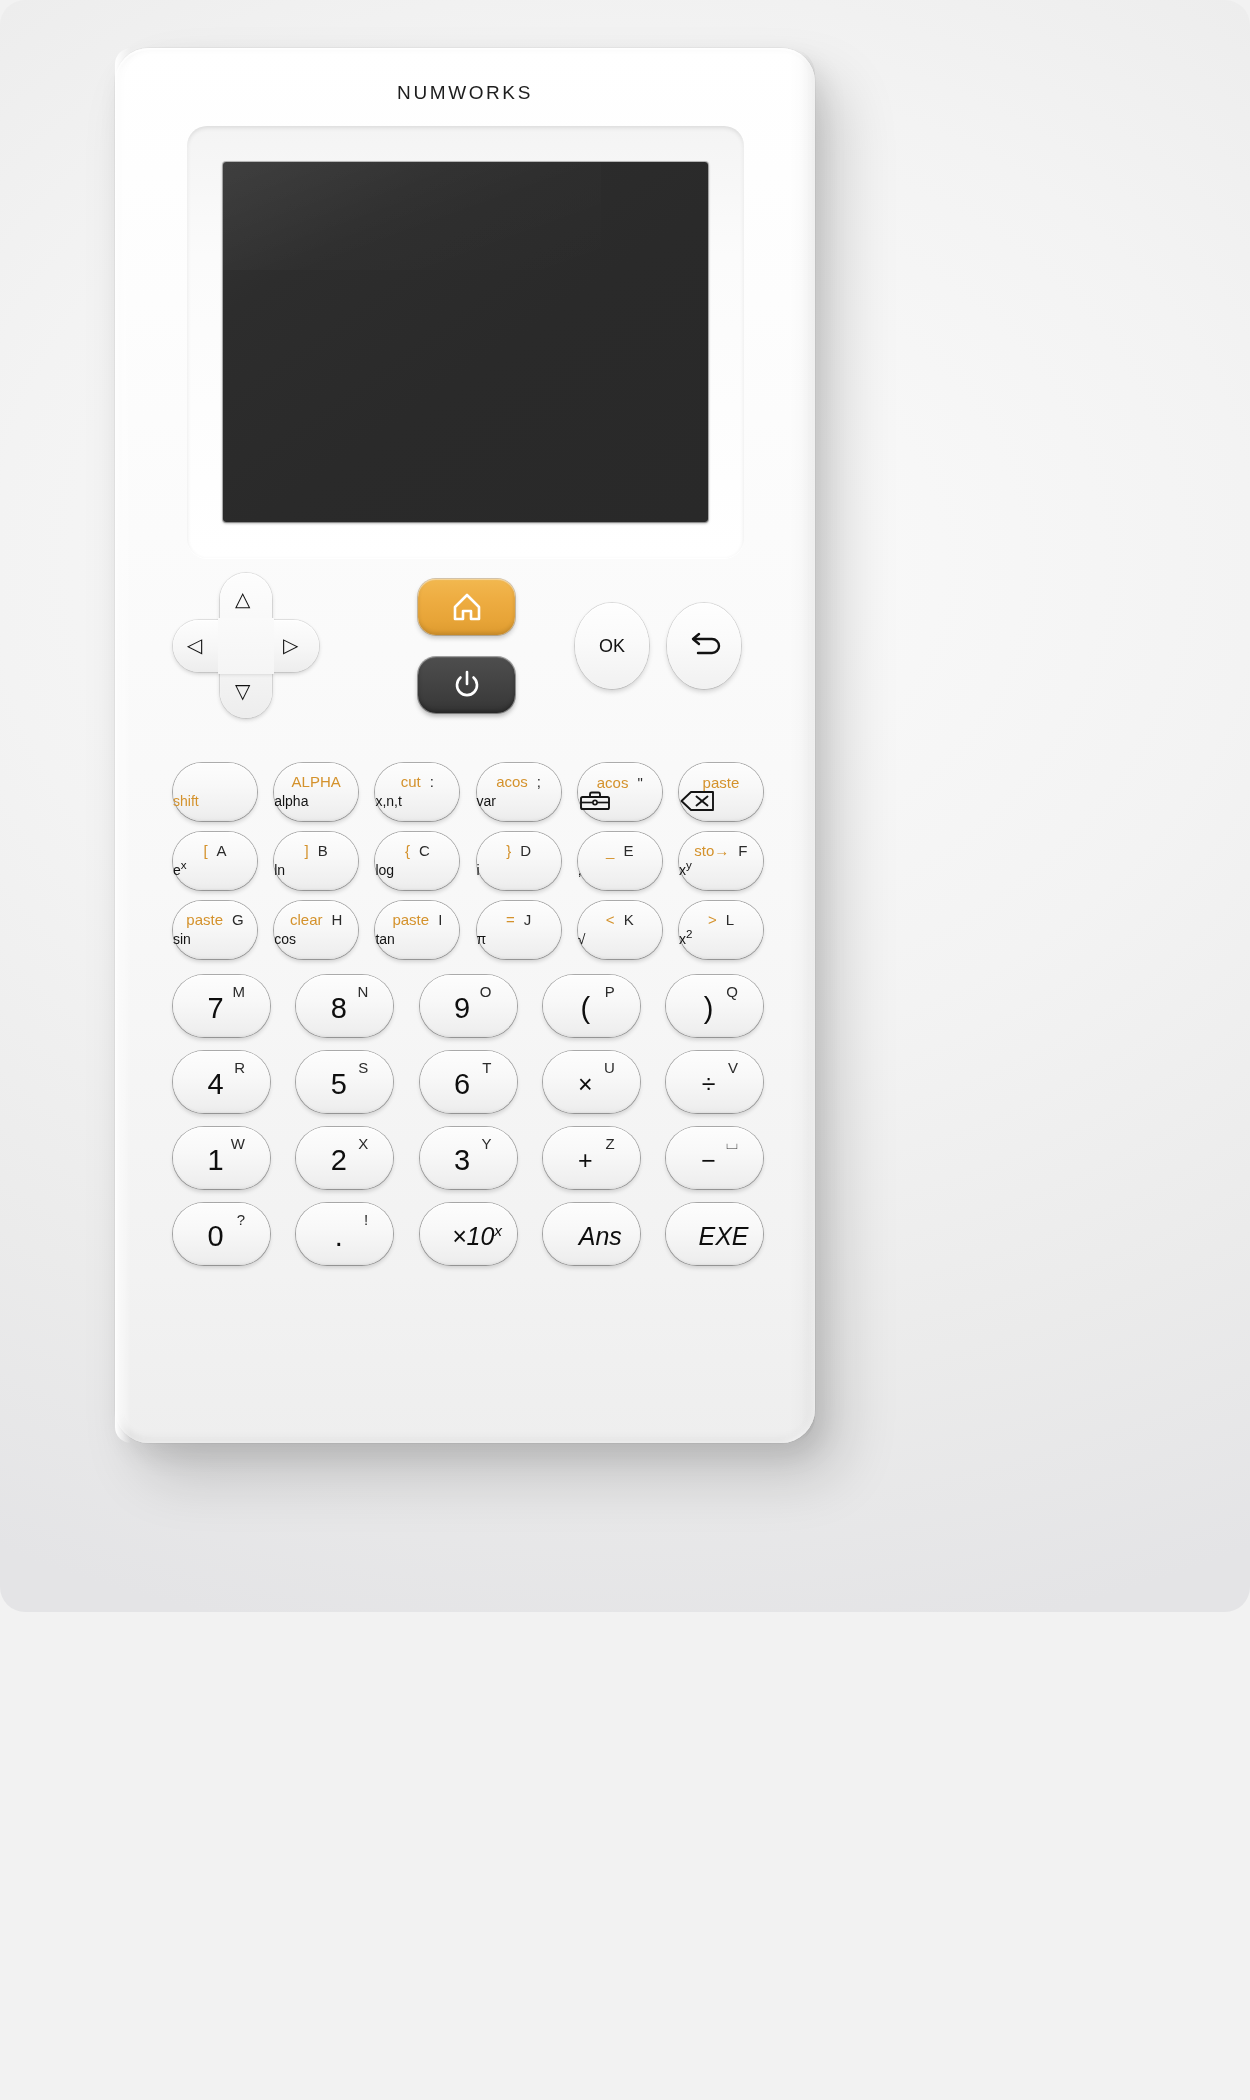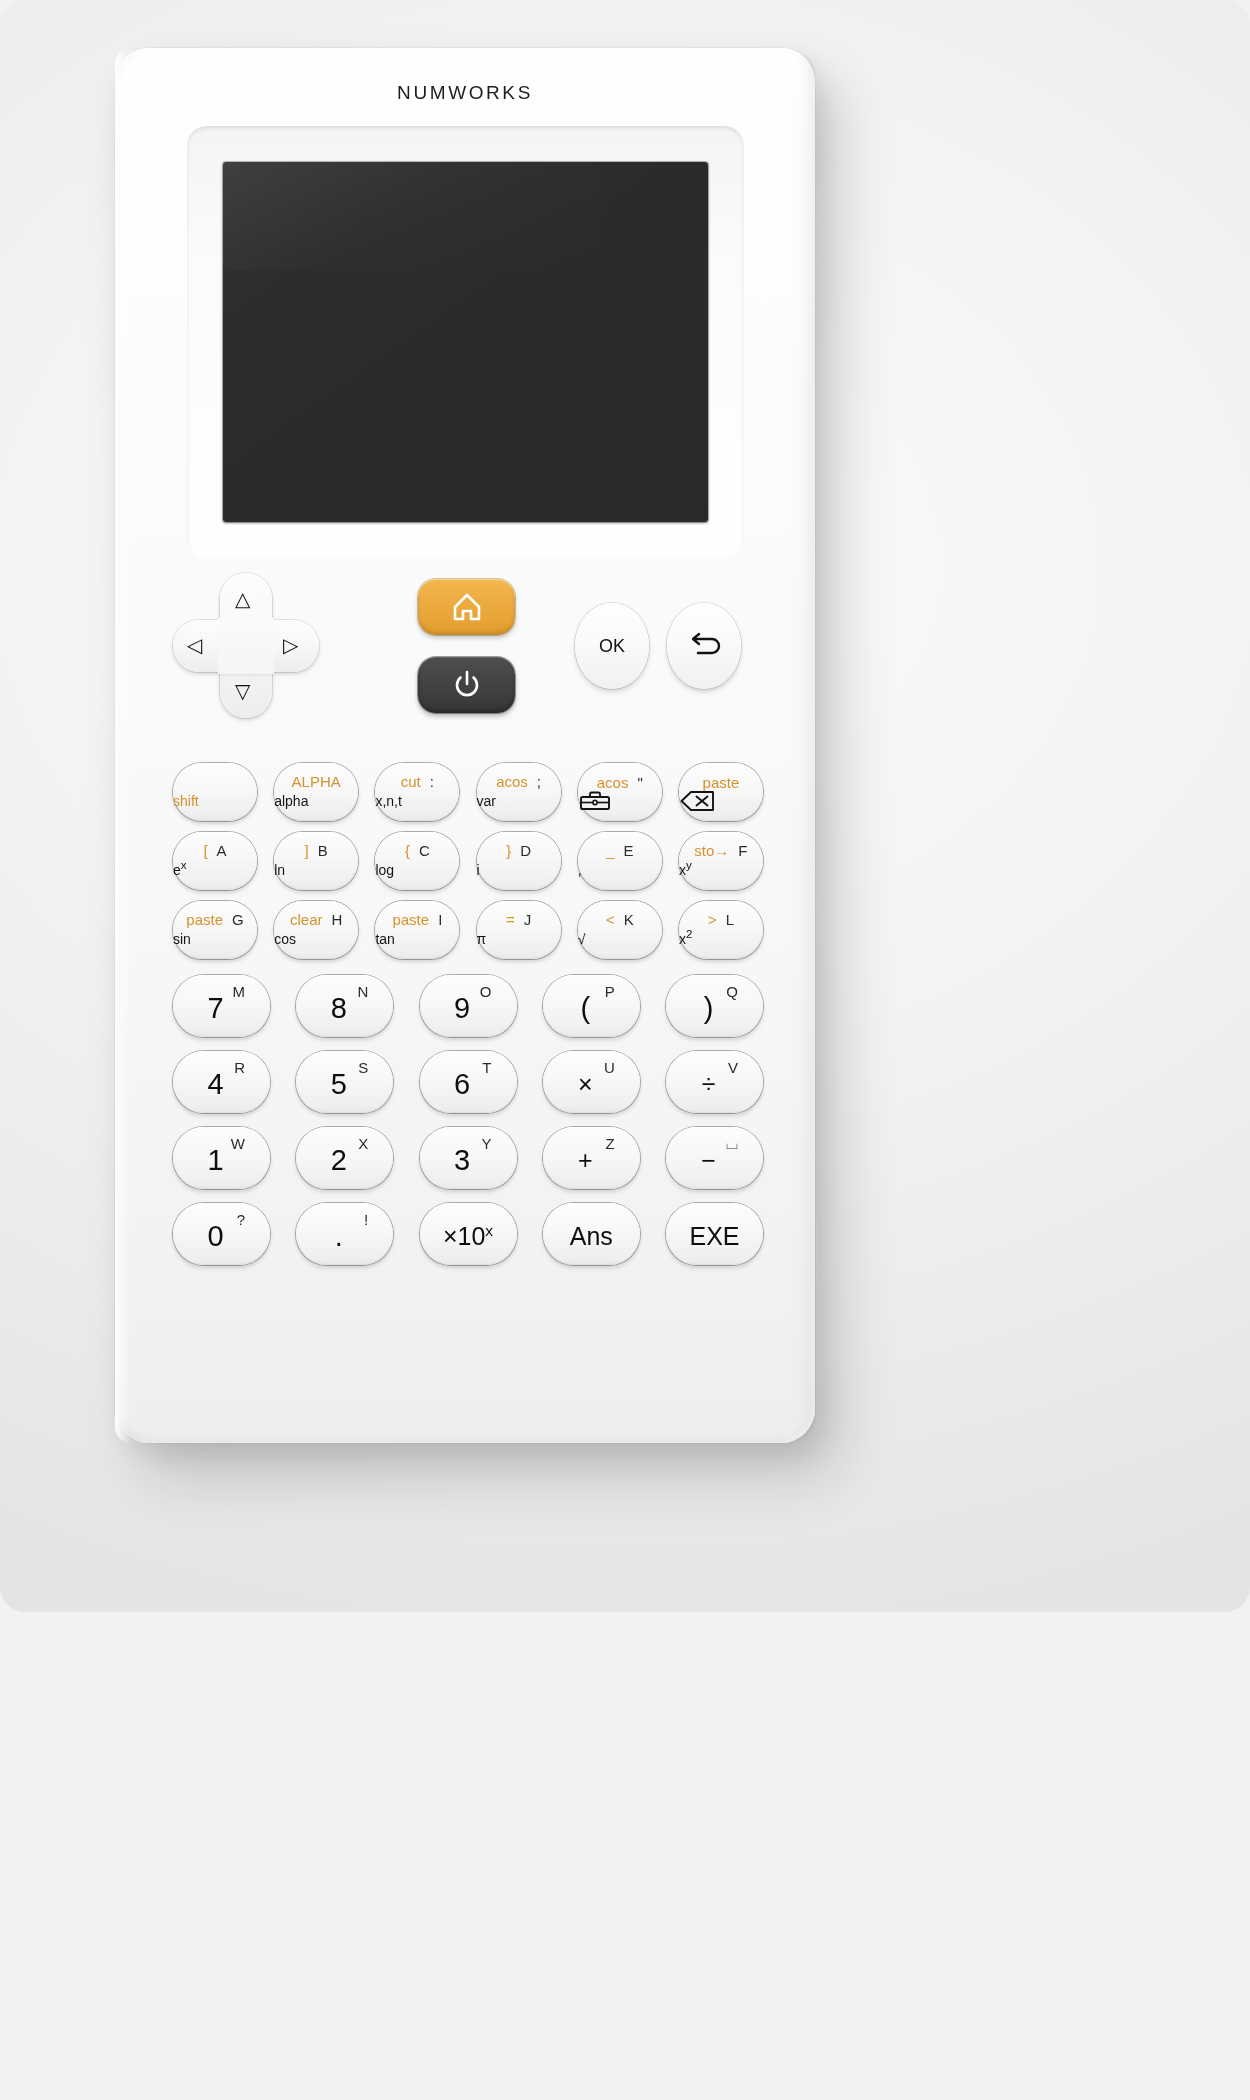--- a/index.html
+++ b/index.html
@@ -299,21 +299,21 @@
     top: 2px;
   }
   .key.padkey .corner {
     position: absolute;
     right: 25px;
     top: 9px;
     font-size: 15px;
     color: #2b2b2b;
     line-height: 1;
   }
-  .key.padkey.nocorner .glyph { left: 0; }
+  .key.padkey.nocorner .glyph { left: 9px; font-style: italic; }
   .key.padkey .glyph.small { font-size: 25px; }
   .key.padkey .glyph sup { font-size: 0.62em; }
 
   .key.shiftkey .primary { color: #d4922c; }
 
   sup { vertical-align: super; line-height: 0; }
 
   .icon-svg { display: block; }
 </style>
 </head>

